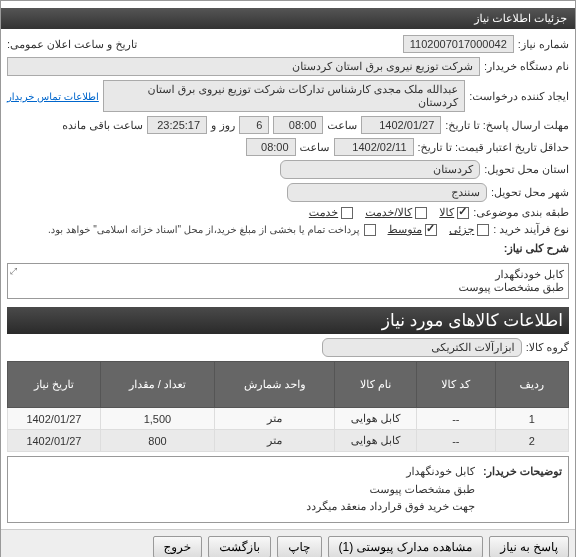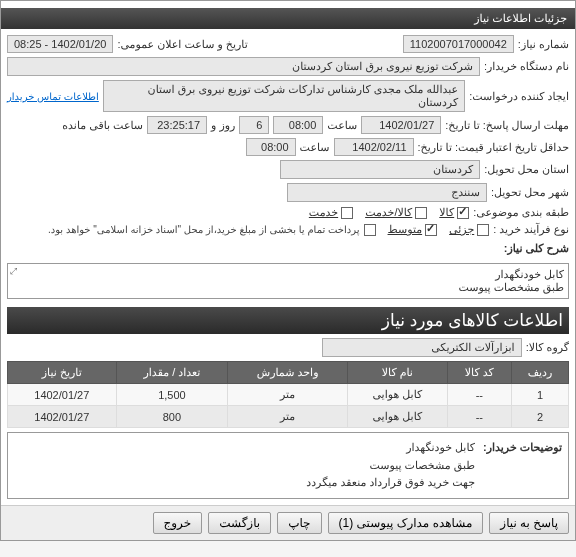--- a/index.html
+++ b/index.html
@@ -3,33 +3,33 @@
 <meta charset="utf-8">
 <style>
 * { box-sizing: border-box; margin: 0; padding: 0; }
 body { font-family: Tahoma, Arial, sans-serif; font-size: 11px; background: #f5f5f5; color: #333; width: 576px; }
 .window { border: 1px solid #999; background: #fff; }
 .titlebar { background: linear-gradient(#555,#333); color: #fff; padding: 4px 8px; font-size: 11px; margin-top: 7px; }
 .content { padding: 6px; }
 .row { display: flex; align-items: center; margin-bottom: 4px; gap: 4px; flex-wrap: wrap; }
 .label { color: #333; white-space: nowrap; }
 .field { background: #e8e8e8; border: 1px solid #aaa; padding: 2px 6px; min-width: 80px; display: inline-block; font-size: 11px; }
-.field.wide { min-width: 200px; }
+.field.wide { min-width: 200px; border-radius: 6px; }
 .field.xwide { flex: 1; min-width: 300px; }
 .link { color: #0066cc; text-decoration: underline; cursor: pointer; font-size: 10px; }
 .checkbox-group { display: flex; gap: 12px; align-items: center; }
 .checkbox-item { display: flex; align-items: center; gap: 3px; text-decoration: underline; }
 .checkbox { width: 12px; height: 12px; border: 1px solid #666; display: inline-block; background: #fff; position: relative; }
 .checkbox.checked::after { content: "✓"; position: absolute; top: -3px; left: 0; font-size: 11px; font-weight: bold; }
 .note { font-size: 10px; color: #444; }
 .textarea { border: 1px solid #999; padding: 4px; width: 100%; min-height: 36px; font-size: 11px; background: #fff; margin: 4px 0; position: relative; }
 .textarea-icon { position: absolute; left: 2px; top: 2px; font-size: 9px; color: #666; }
 .section-header { background: linear-gradient(#4a4a4a,#2a2a2a); color: #fff; padding: 3px 6px; font-size: 17px; margin: 4px 0 0 0; }
 table { width: 100%; border-collapse: collapse; font-size: 11px; }
-th { background: #666; color: #fff; padding: 4px; text-align: center; font-weight: normal; border: 1px solid #555; }
+th { background: #666; color: #fff; padding: 16px; text-align: center; font-weight: normal; border: 1px solid #555; }
 td { padding: 4px; text-align: center; border: 1px solid #ddd; }
 tr.odd { background: #f8f8f8; }
 tr.even { background: #eaeaea; }
 .buyer-notes { border: 1px solid #999; padding: 6px; font-size: 11px; line-height: 1.6; margin-top: 4px; display: flex; }
 .buyer-notes-label { white-space: nowrap; margin-left: 8px; font-weight: bold; }
 .footer-btns { display: flex; gap: 6px; padding: 6px; justify-content: flex-start; background: #eee; border-top: 1px solid #ccc; flex-wrap: wrap; }
 .btn { background: linear-gradient(#f8f8f8,#ddd); border: 1px solid #999; padding: 3px 10px; font-size: 12px; cursor: pointer; border-radius: 2px; }
 .content-inner { position: relative; z-index: 1; }
 .spacer { flex: 1; }
 </style>
@@ -39,21 +39,20 @@
 <div class="window">
   <div class="titlebar">جزئیات اطلاعات نیاز</div>
   <div class="content">
     <div class="content-inner">
 
       <div class="row">
         <span class="label">شماره نیاز:</span>
         <span class="field">1102007017000042</span>
         <span class="spacer"></span>
         <span class="label">تاریخ و ساعت اعلان عمومی:</span>
-        <span class="field">1402/01/20 - 08:25</span>
       </div>
 
       <div class="row">
         <span class="label">نام دستگاه خریدار:</span>
         <span class="field xwide">شرکت توزیع نیروی برق استان کردستان</span>
       </div>
 
       <div class="row">
         <span class="label">ایجاد کننده درخواست:</span>
         <span class="field xwide">عبدالله ملک مجدی کارشناس تدارکات شرکت توزیع نیروی برق استان کردستان</span>

